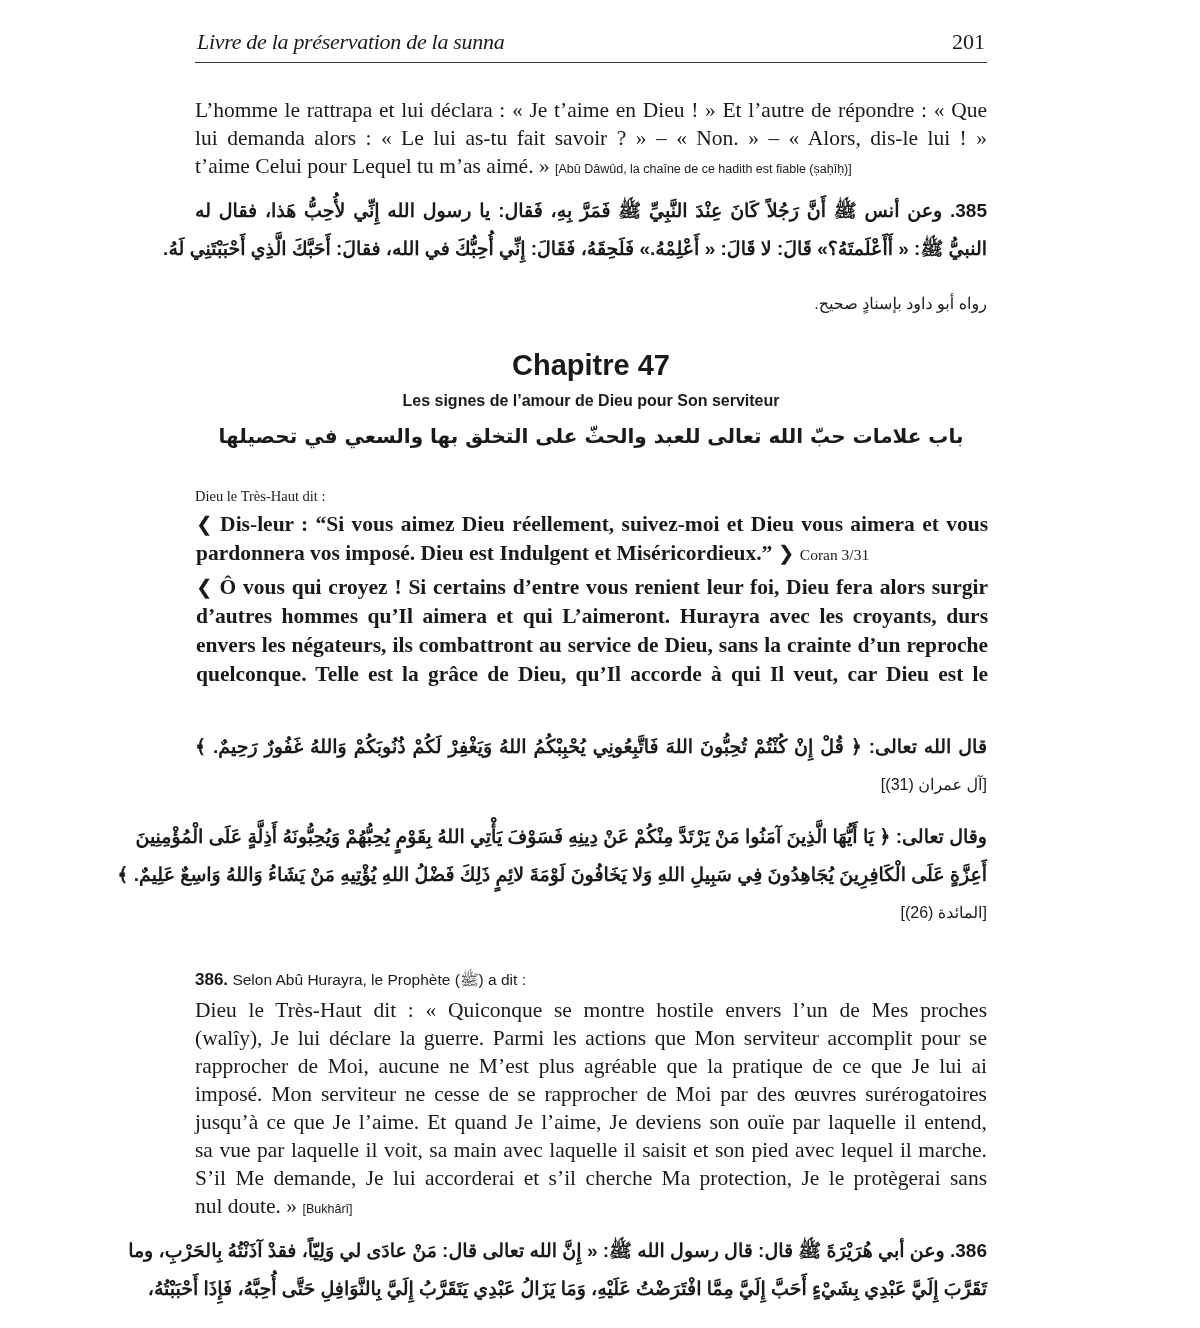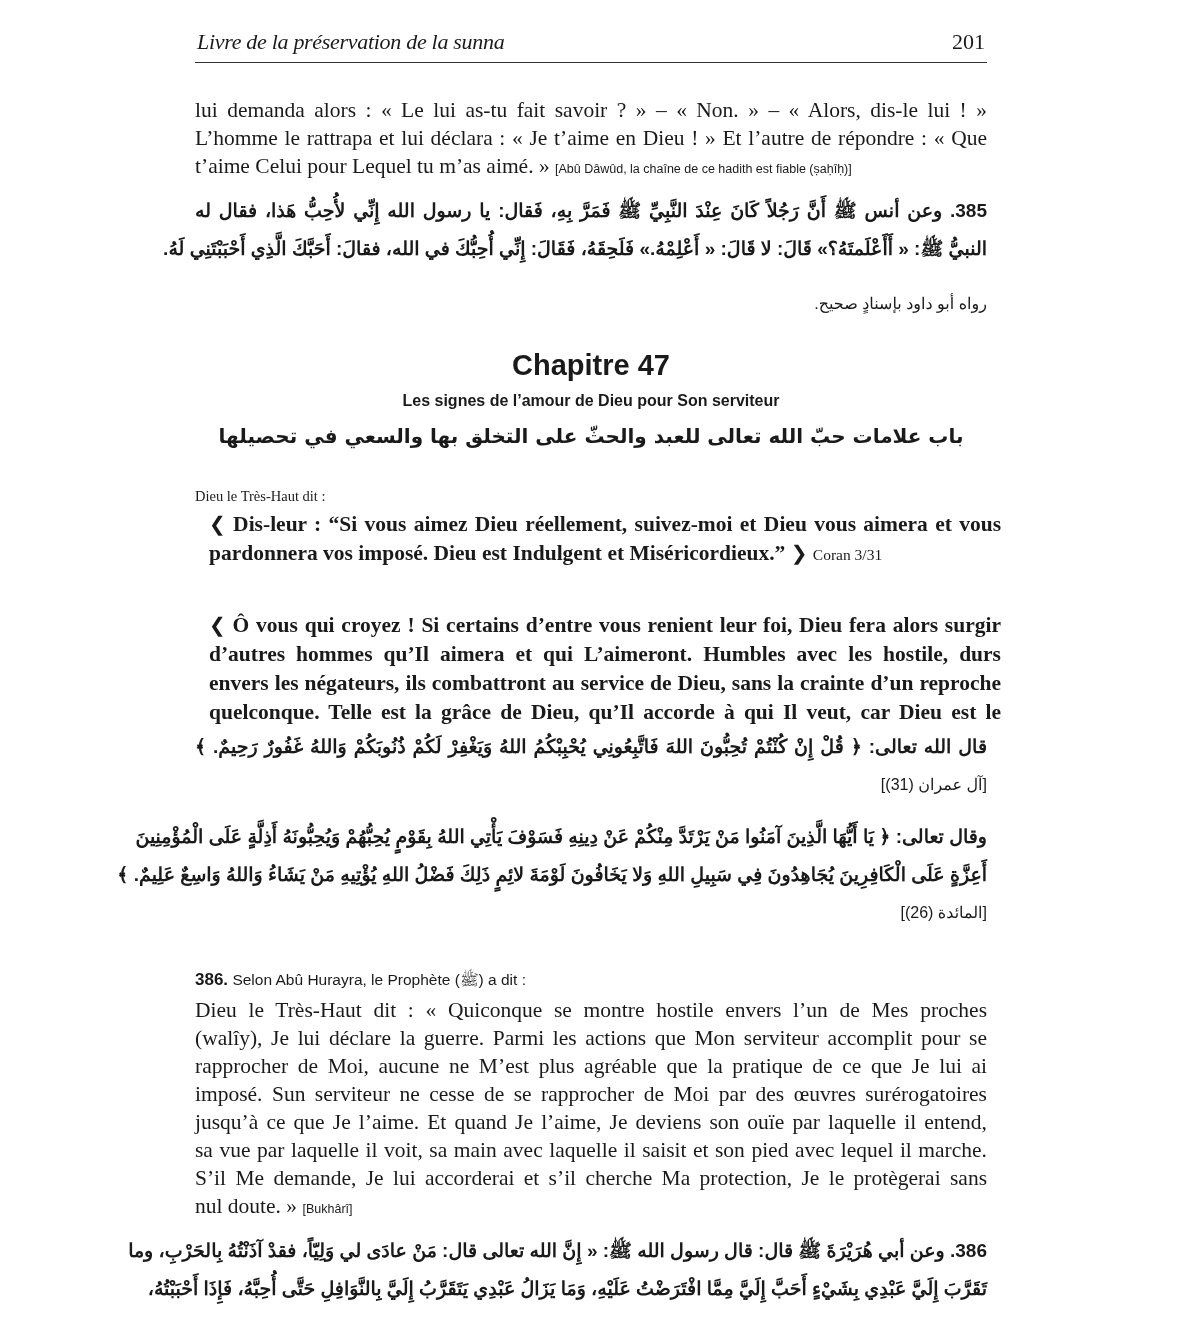--- a/index.html
+++ b/index.html
@@ -103,21 +103,21 @@
       direction: rtl;
     }
     .intro {
       position: absolute;
       left: 0;
       top: 488px;
       font-size: 14.5px;
     }
     .verse {
       position: absolute;
-      left: 14px;
+      left: 1px;
       width: 792px;
       font-size: 21.5px;
       line-height: 29px;
       font-weight: bold;
       font-family: Liberation Serif, serif;
     }
     .verse .line {
       display: block;
       white-space: nowrap;
       text-align: justify;
@@ -148,22 +148,22 @@
 <body>
 
 <div class="page">
 
   <div class="running-header">
     <span class="running-title">Livre de la préservation de la sunna</span>
     <span class="page-number">201</span>
   </div>
 
   <div class="fr" style="top:96px;">
+    <span class="line">L’homme le rattrapa et lui déclara : « Je t’aime en Dieu ! » Et l’autre de répondre : « Que</span>
     <span class="line">lui demanda alors : « Le lui as-tu fait savoir ? » – « Non. » – « Alors, dis-le lui ! »</span>
-    <span class="line">L’homme le rattrapa et lui déclara : « Je t’aime en Dieu ! » Et l’autre de répondre : « Que</span>
     <span class="line last"><span>t’aime Celui pour Lequel tu m’as aimé. »</span> <span class="src">[Abû Dâwûd, la chaîne de ce hadith est fiable (ṣaḥîḥ)]</span></span>
   </div>
 
   <div class="ar" style="top:192px;">
     <span class="line">385. وعن أنس ﷺ أَنَّ رَجُلاً كَانَ عِنْدَ النَّبِيِّ ﷺ فَمَرَّ بِهِ، فَقال: يا رسول الله إِنِّي لأُحِبُّ هَذا، فقال له</span>
     <span class="line last">النبيُّ ﷺ: « أَأَعْلَمتَهُ؟» قَالَ: لا قَالَ: « أَعْلِمْهُ.» فَلَحِقَهُ، فَقَالَ: إِنِّي أُحِبُّكَ في الله، فقالَ: أَحَبَّكَ الَّذِي أَحْبَبْتَنِي لَهُ.</span>
   </div>
   <div class="ar ar-small" style="top:285px;">
     <span class="line last">رواه أبو داود بإسنادٍ صحيح.</span>
   </div>
@@ -172,23 +172,23 @@
   <div class="chapter chapter-title">Les signes de l’amour de Dieu pour Son serviteur</div>
   <div class="chapter chapter-ar">باب علامات حبّ الله تعالى للعبد والحثّ على التخلق بها والسعي في تحصيلها</div>
 
   <div class="intro">Dieu le Très-Haut dit :</div>
 
   <div class="verse" style="top:510px;">
     <span class="line"><span class="orn">❮</span> <span>Dis-leur : “Si vous aimez Dieu réellement, suivez-moi et Dieu vous aimera et vous</span></span>
     <span class="line last"><span>pardonnera vos imposé. Dieu est Indulgent et Miséricordieux.”</span> <span class="orn">❯</span> <span class="ref">Coran 3/31</span></span>
   </div>
 
-  <div class="verse" style="top:573px;margin-top:38px;">
+  <div class="verse" style="top:573px;">
     <span class="line"><span class="orn">❮</span> <span>Ô vous qui croyez ! Si certains d’entre vous renient leur foi, Dieu fera alors surgir</span></span>
-    <span class="line">d’autres hommes qu’Il aimera et qui L’aimeront. Humbles avec les hostile, durs</span>
+    <span class="line">d’autres hommes qu’Il aimera et qui L’aimeront. Hurayra avec les croyants, durs</span>
     <span class="line">envers les négateurs, ils combattront au service de Dieu, sans la crainte d’un reproche</span>
     <span class="line">quelconque. Telle est la grâce de Dieu, qu’Il accorde à qui Il veut, car Dieu est le</span>
   </div>
 
   <div class="ar" style="top:728px;">
     <span class="line">قال الله تعالى: ﴿ قُلْ إِنْ كُنْتُمْ تُحِبُّونَ اللهَ فَاتَّبِعُونِي يُحْبِبْكُمُ اللهُ وَيَغْفِرْ لَكُمْ ذُنُوبَكُمْ وَاللهُ غَفُورٌ رَحِيمٌ. ﴾</span>
     <span class="line last ar-small">[آل عمران (31)]</span>
   </div>
 
   <div class="ar" style="top:818px;">
@@ -198,21 +198,21 @@
   </div>
 
   <div class="hadith-heading">
     <span class="num">386.</span><span> Selon Abû Hurayra, le Prophète (ﷺ) a dit :</span>
   </div>
 
   <div class="fr" style="top:996px;">
     <span class="line">Dieu le Très-Haut dit : « Quiconque se montre hostile envers l’un de Mes proches</span>
     <span class="line">(walîy), Je lui déclare la guerre. Parmi les actions que Mon serviteur accomplit pour se</span>
     <span class="line">rapprocher de Moi, aucune ne M’est plus agréable que la pratique de ce que Je lui ai</span>
-    <span class="line">imposé. Sun serviteur ne cesse de se rapprocher de Moi par des œuvres surérogatoires</span>
+    <span class="line">imposé. Mon serviteur ne cesse de se rapprocher de Moi par des œuvres surérogatoires</span>
     <span class="line">jusqu’à ce que Je l’aime. Et quand Je l’aime, Je deviens son ouïe par laquelle il entend,</span>
     <span class="line">sa vue par laquelle il voit, sa main avec laquelle il saisit et son pied avec lequel il marche.</span>
     <span class="line">S’il Me demande, Je lui accorderai et s’il cherche Ma protection, Je le protègerai sans</span>
     <span class="line last"><span>nul doute. »</span> <span class="src">[Bukhârî]</span></span>
   </div>
 
   <div class="ar" style="top:1232px;">
     <span class="line">386. وعن أبي هُرَيْرَةَ ﷺ قال: قال رسول الله ﷺ: « إِنَّ الله تعالى قال: مَنْ عادَى لي وَلِيّاً، فقدْ آذَنْتُهُ بِالحَرْبِ، وما</span>
     <span class="line">تَقَرَّبَ إِلَيَّ عَبْدِي بِشَيْءٍ أَحَبَّ إِلَيَّ مِمَّا افْتَرَضْتُ عَلَيْهِ، وَمَا يَزَالُ عَبْدِي يَتَقَرَّبُ إِلَيَّ بِالنَّوَافِلِ حَتَّى أُحِبَّهُ، فَإِذَا أَحْبَبْتُهُ،</span>
   </div>

